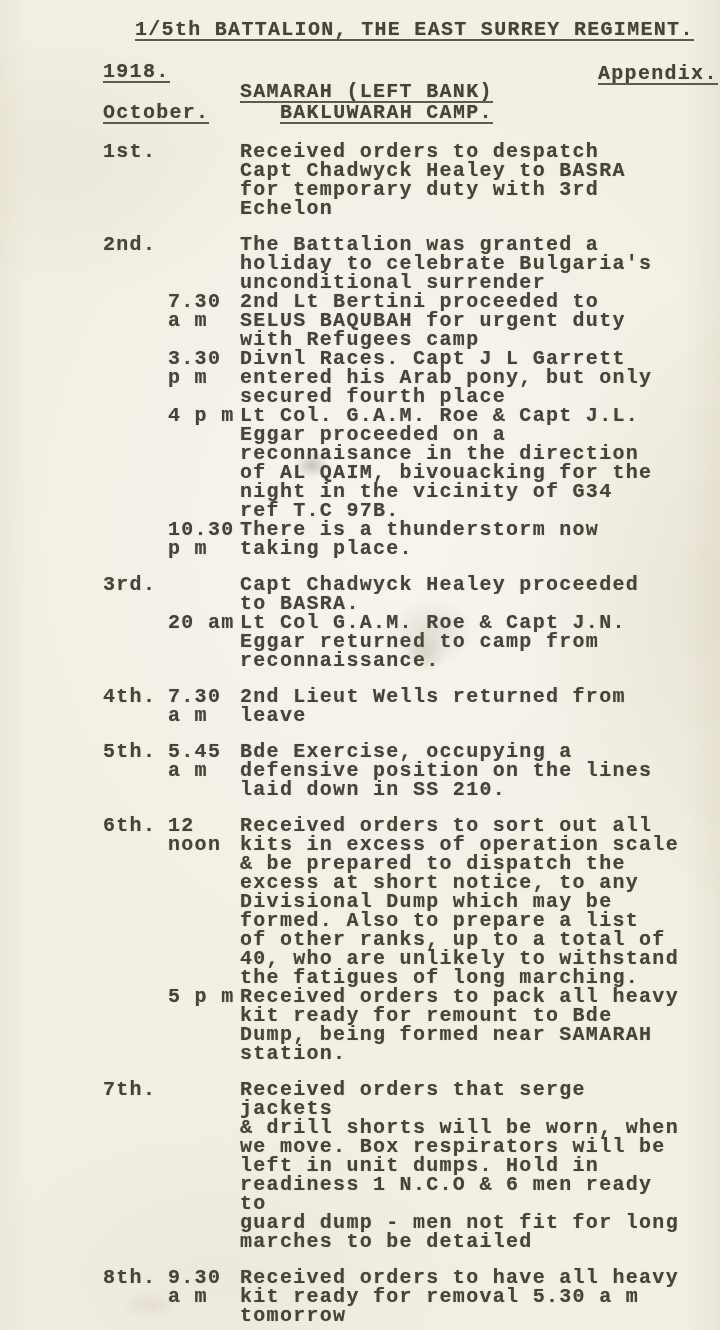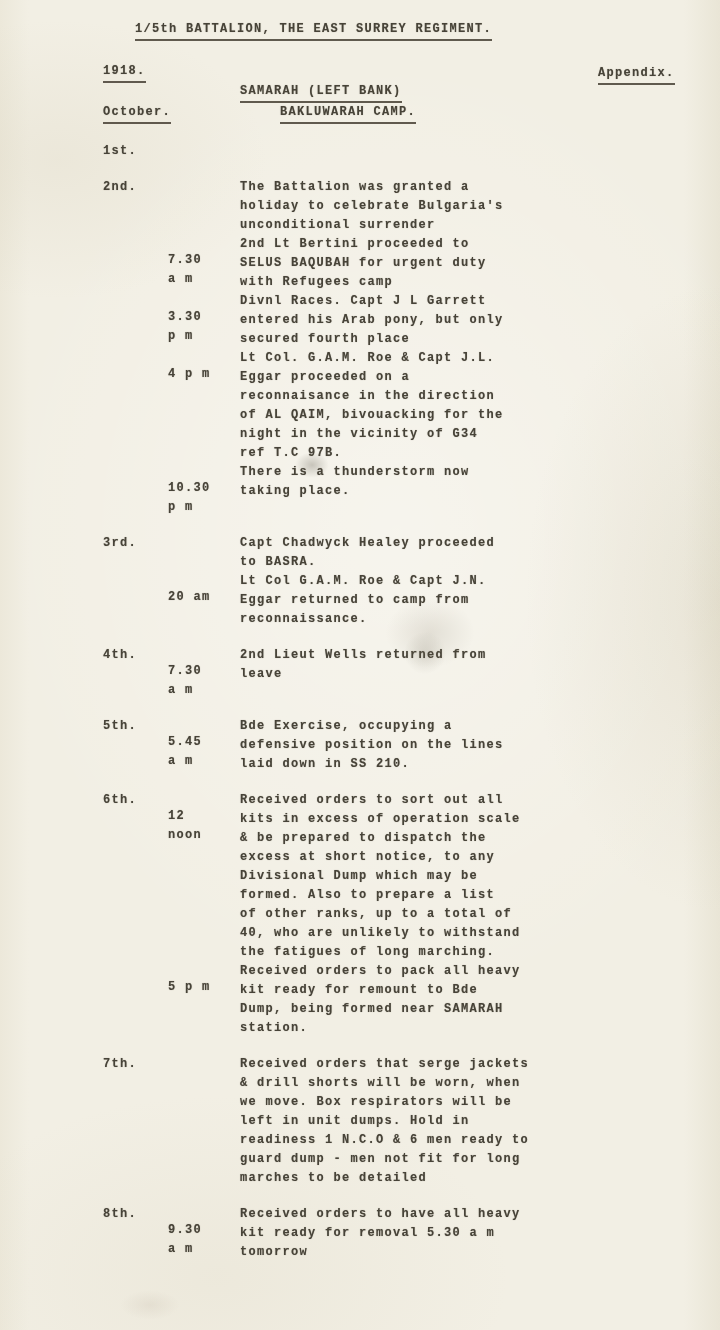--- a/index.html
+++ b/index.html
@@ -9,21 +9,21 @@
     height: 1330px;
     overflow: hidden;
     background-color: #f2efe4;
     background-image:
       radial-gradient(ellipse 300px 200px at 8% 12%, rgba(205,196,170,0.18), rgba(0,0,0,0) 70%),
       radial-gradient(ellipse 260px 420px at 100% 45%, rgba(196,186,158,0.22), rgba(0,0,0,0) 75%),
       radial-gradient(ellipse 420px 260px at 30% 96%, rgba(205,196,170,0.15), rgba(0,0,0,0) 70%),
       radial-gradient(ellipse 500px 600px at 55% 40%, rgba(255,255,255,0.35), rgba(0,0,0,0) 80%),
       linear-gradient(90deg, #ece8da 0%, #f2efe4 4%, #f2efe4 95%, #e9e5d6 100%);
     font-family: "Liberation Mono", "DejaVu Sans Mono", monospace;
-    font-size: 12px;
+    font-size: 20px;
     line-height: 19px;
     font-weight: 700;
     letter-spacing: 1.3px;
     color: #474338;
     text-shadow: 0 0 1px rgba(70,64,52,0.45);
   }
   .u {
     display: inline-block;
     border-bottom: 2px solid rgba(70,64,52,0.85);
     padding-bottom: 0px;
@@ -33,21 +33,21 @@
   .appendix { position: absolute; top: 64px; left: 598px; white-space: nowrap; }
   .loc1 { position: absolute; top: 82px; left: 240px; white-space: nowrap; }
   .month { position: absolute; top: 103px; left: 103px; }
   .loc2 { position: absolute; top: 103px; left: 240px; white-space: nowrap; margin-left: 40px; }
 
   .entries { position: absolute; top: 142px; left: 103px; width: 580px; }
   .entry { display: flex; margin-bottom: 17px; }
   .date-col { width: 65px; flex: 0 0 65px; }
   .items { flex: 1 1 auto; }
   .item { display: flex; }
-  .time-col { width: 72px; flex: 0 0 72px; white-space: pre-line; margin-top: 16px; }
+  .time-col { width: 72px; flex: 0 0 72px; white-space: pre-line; }
   .text-col { flex: 1 1 auto; white-space: pre-line; }
 
   .stain { position: absolute; border-radius: 50%; pointer-events: none; }
   .stain-1 {
     left: 385px; top: 598px; width: 90px; height: 70px;
     background: radial-gradient(ellipse at center, rgba(110,100,80,0.14), rgba(0,0,0,0) 70%);
   }
   .stain-2 {
     left: 402px; top: 630px; width: 46px; height: 46px;
     background: radial-gradient(ellipse at center, rgba(95,88,70,0.16), rgba(0,0,0,0) 65%);
@@ -86,20 +86,29 @@
     <span class="u">October.</span>
   </div>
 
   <div class="loc2">
     <span class="u">BAKLUWARAH CAMP.</span>
   </div>
 
   <div class="entries">
       <div class="entry">
         <div class="date-col">1st.</div>
+        <div class="items">
+          <div class="item">
+            <div class="time-col"></div>
+            <div class="text-col">Received orders to despatch
+Capt Chadwyck Healey to BASRA
+for temporary duty with 3rd
+Echelon</div>
+          </div>
+        </div>
       </div>
       <div class="entry">
         <div class="date-col">2nd.</div>
         <div class="items">
           <div class="item">
             <div class="time-col"></div>
             <div class="text-col">The Battalion was granted a
 holiday to celebrate Bulgaria's
 unconditional surrender</div>
           </div>

